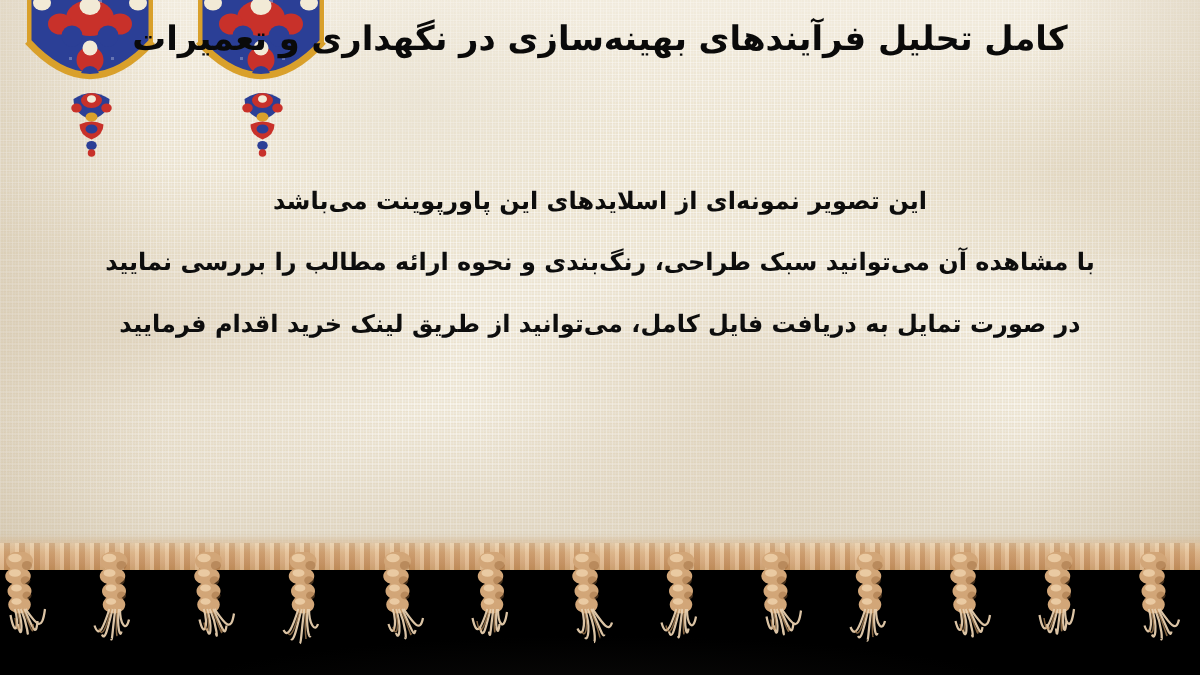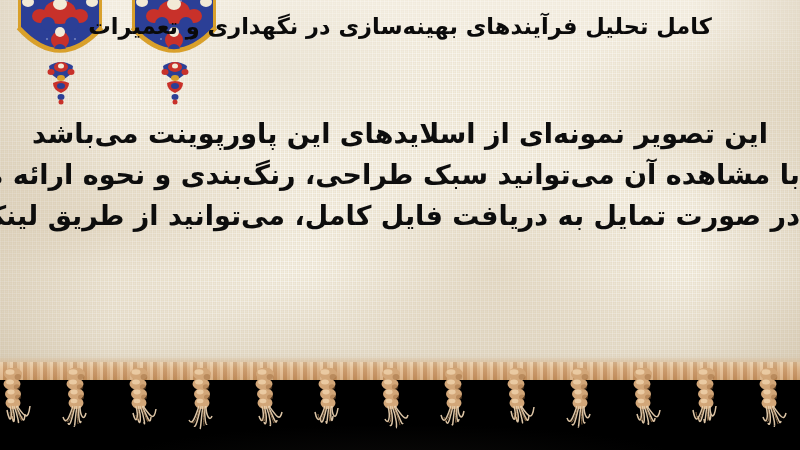--- a/index.html
+++ b/index.html
@@ -52,21 +52,21 @@
     text-align:center;color:#000;
   }
   #title{
     position:absolute;left:0;right:0;top:10px;
     font-size:22.5px;line-height:33px;font-weight:700;
     letter-spacing:0px;color:#0a0a0a;
   }
   #title .t-line{display:block;white-space:nowrap;}
   #body{
     position:absolute;left:0;right:0;top:113px;
-    font-size:27px;line-height:41px;font-weight:700;color:#0d0d0d;
+    font-size:16px;line-height:41px;font-weight:700;color:#0d0d0d;
   }
   #body .b-line{display:block;white-space:nowrap;}
 
   
   #blackfield{
     position:absolute;left:0;top:370px;width:800px;height:80px;
     background:
       radial-gradient(ellipse 420px 60px at 50% 120%, #0b0a09, #000 70%),
       #000;
   }

